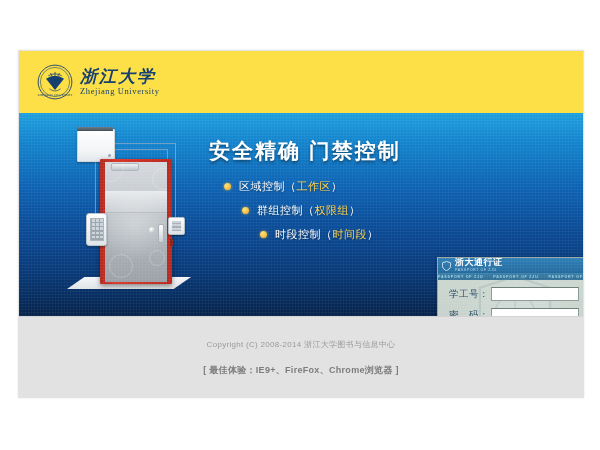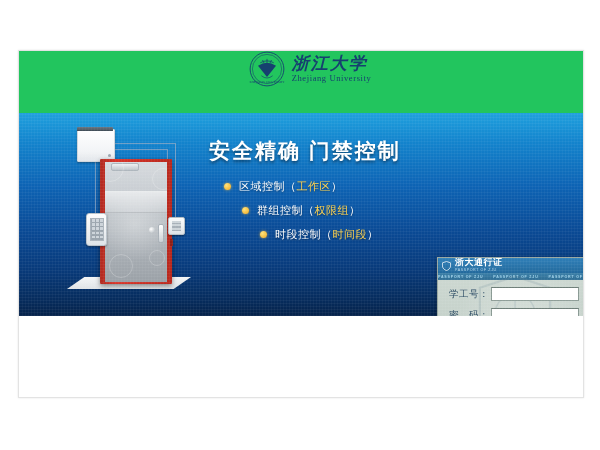--- a/index.html
+++ b/index.html
@@ -16,22 +16,22 @@
     position:absolute;left:18px;top:50px;
     width:564px;height:346px;
     background:#ffffff;
     border:1px solid #e3e3e3;
     box-shadow:0 0 2px rgba(0,0,0,.10);
     overflow:hidden;
   }
 
   
   .header{
-    position:relative;height:62px;background:#22c55e;
-    display:flex;align-items:center;flex-direction:column;
+    position:relative;height:62px;background:#fde047;
+    display:flex;align-items:center;
   }
   .logo-wrap{display:flex;align-items:center;margin-left:18px;}
   .seal{width:36px;height:36px;flex:none;}
   .zju-text{margin-left:7px;line-height:1;}
   .zju-cn{
     font-family:"Liberation Serif","DejaVu Serif",serif;
     font-size:17px;font-weight:bold;color:#16406f;
     letter-spacing:2px;font-style:italic;
     white-space:nowrap;
   }
@@ -377,15 +377,19 @@
 
           <div class="frow">
             <span class="flabel">密　码：</span>
             <input class="finput" type="password" placeholder="" style="">
           </div>
 
         </div>
       </div>
     </div>
 
+    <div class="footer">
+      <div class="copy">Copyright (C) 2008-2014 浙江大学图书与信息中心</div>
+      <div class="browsers">[ 最佳体验：IE9+、FireFox、Chrome浏览器 ]</div>
+    </div>
 
   </div>
 </div>
 
 </body></html>

